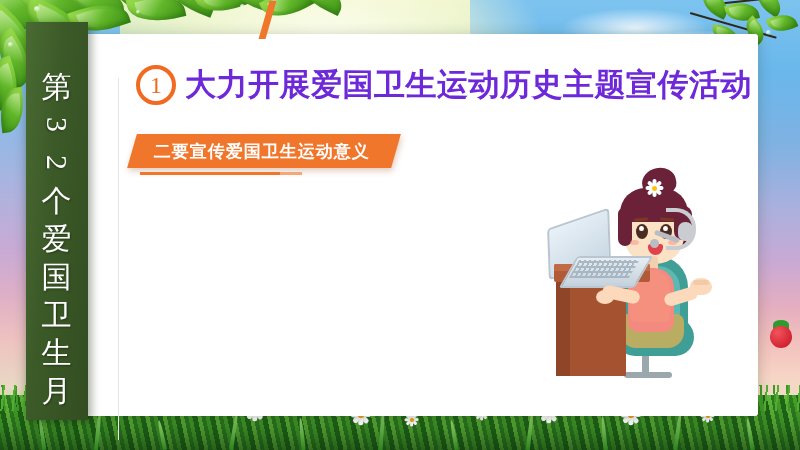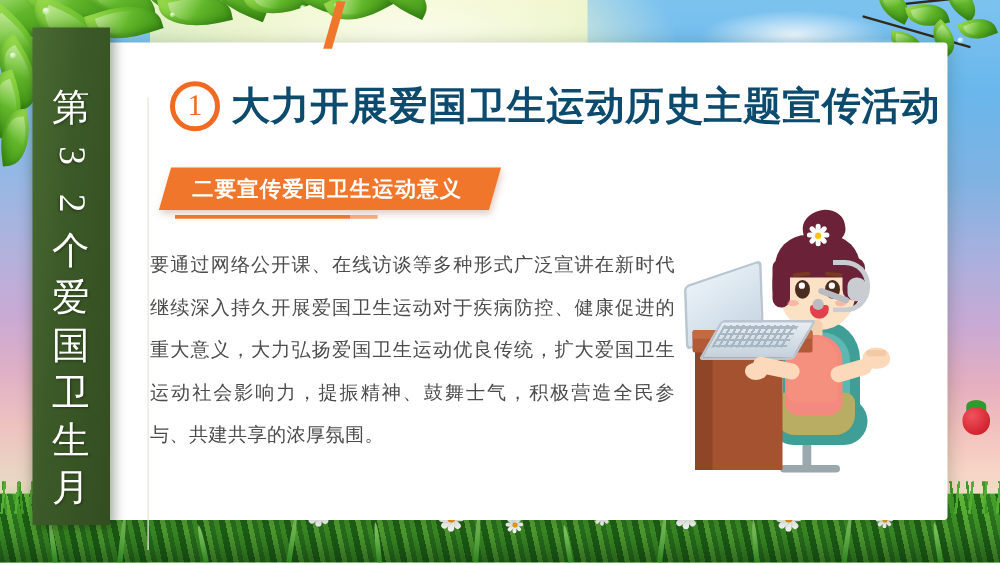--- a/index.html
+++ b/index.html
@@ -118,21 +118,21 @@
   
   .title-row{position:absolute;left:136px;top:64px;display:flex;align-items:center;gap:9px;}
   .num-circle{
     width:40px;height:40px;border-radius:50%;
     border:4px solid #f26921;box-sizing:border-box;
     display:flex;align-items:center;justify-content:center;
     color:#f26921;font-size:24px;line-height:1;
     font-family:"Liberation Serif","DejaVu Serif",serif;
   }
   .title-text{
-    color:#0c4a6e;font-size:31px;font-weight:bold;letter-spacing:0.5px;
+    color:#6d28d9;font-size:31px;font-weight:bold;letter-spacing:0.5px;
     white-space:nowrap;
   }
 
   
   .ribbon-wrap{position:absolute;left:132px;top:134px;height:36px;}
   .ribbon{
     position:relative;height:34px;padding:0 26px 0 22px;
     background:#f0762c;
     display:flex;align-items:center;
     transform:skewX(-16deg);
@@ -446,21 +446,20 @@
 
   <div class="ribbon-wrap">
     <div class="ribbon">
       <span>二要宣传爱国卫生运动意义</span>
     </div>
   </div>
   <div class="ribbon-tick"></div>
   <div class="ribbon-underline"></div>
   <div class="ribbon-underline2"></div>
 
-  <div class="body-text">要通过网络公开课、在线访谈等多种形式广泛宣讲在新时代继续深入持久开展爱国卫生运动对于疾病防控、健康促进的重大意义，大力弘扬爱国卫生运动优良传统，扩大爱国卫生运动社会影响力，提振精神、鼓舞士气，积极营造全民参与、共建共享的浓厚氛围。</div>
 
   <div class="illo">
     <div class="il chair-back"></div>
     <div class="il chair-back-in"></div>
     <div class="il chair-leg"></div>
     <div class="il chair-foot"></div>
 
     <div class="il hair-bun"></div>
     <div class="il hair-back"></div>
     <div class="il head"></div>

